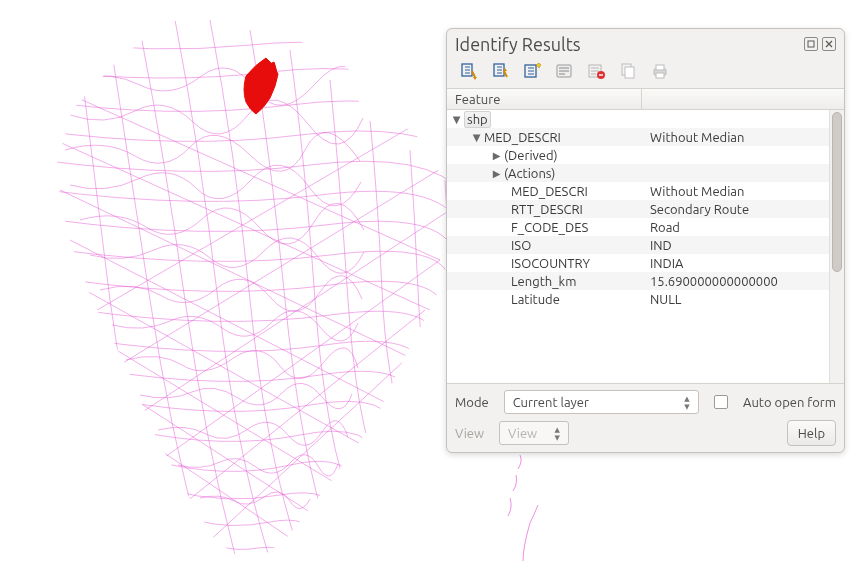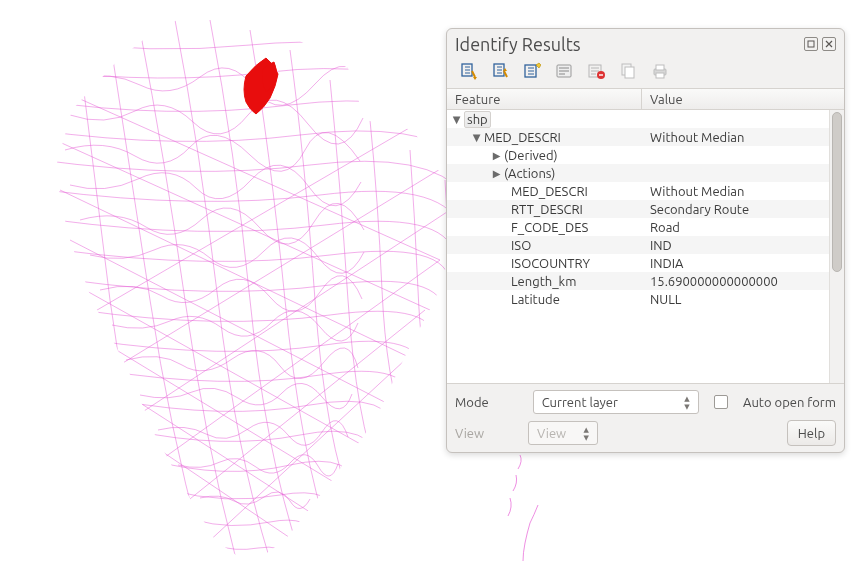--- a/index.html
+++ b/index.html
@@ -134,21 +134,20 @@
     height: 24px;
     background: #fff;
     border: 1px solid #c5c1bd;
     border-radius: 3px;
     display: flex;
     align-items: center;
     padding: 0 4px 0 8px;
     font-size: 13px;
     color: #4c4c4c;
     justify-content: space-between;
-    margin-left: 29px;
   }
   .combo.disabled { color:#b7b4b0; background:#f8f7f6; }
   .combo .spin { width:14px; display:flex; flex-direction:column; align-items:center; gap:1px; }
   .combo .spin .tri { font-size:7px; line-height:1; color:#7a7774;}
   .checkbox {
     width: 14px; height: 14px;
     border: 1px solid #9d9a96;
     border-radius: 2px;
     background: #fff;
   }
@@ -324,21 +323,20 @@
       <svg width="18" height="18">
           <rect x="3" y="7" width="12" height="6" rx="1" fill="#d8d8d8" stroke="#bdbdbd"></rect>
           <rect x="5" y="3" width="8" height="5" fill="#fff" stroke="#bdbdbd"></rect>
           <rect x="5" y="11" width="8" height="5" fill="#fff" stroke="#bdbdbd"></rect>
         </svg>
     </span>
   </div>
 
   <div class="headerrow">
     <div class="col feature">Feature</div>
-    <div class="col value">Value</div>
   </div>
 
   <div class="treewrap">
     <div class="treearea">
       <div class="row">
           <div class="keycol indent0">
             <span class="twisty">▼</span>
             <span class="sel">shp</span>
           </div>
           <div class="valcol"></div>

